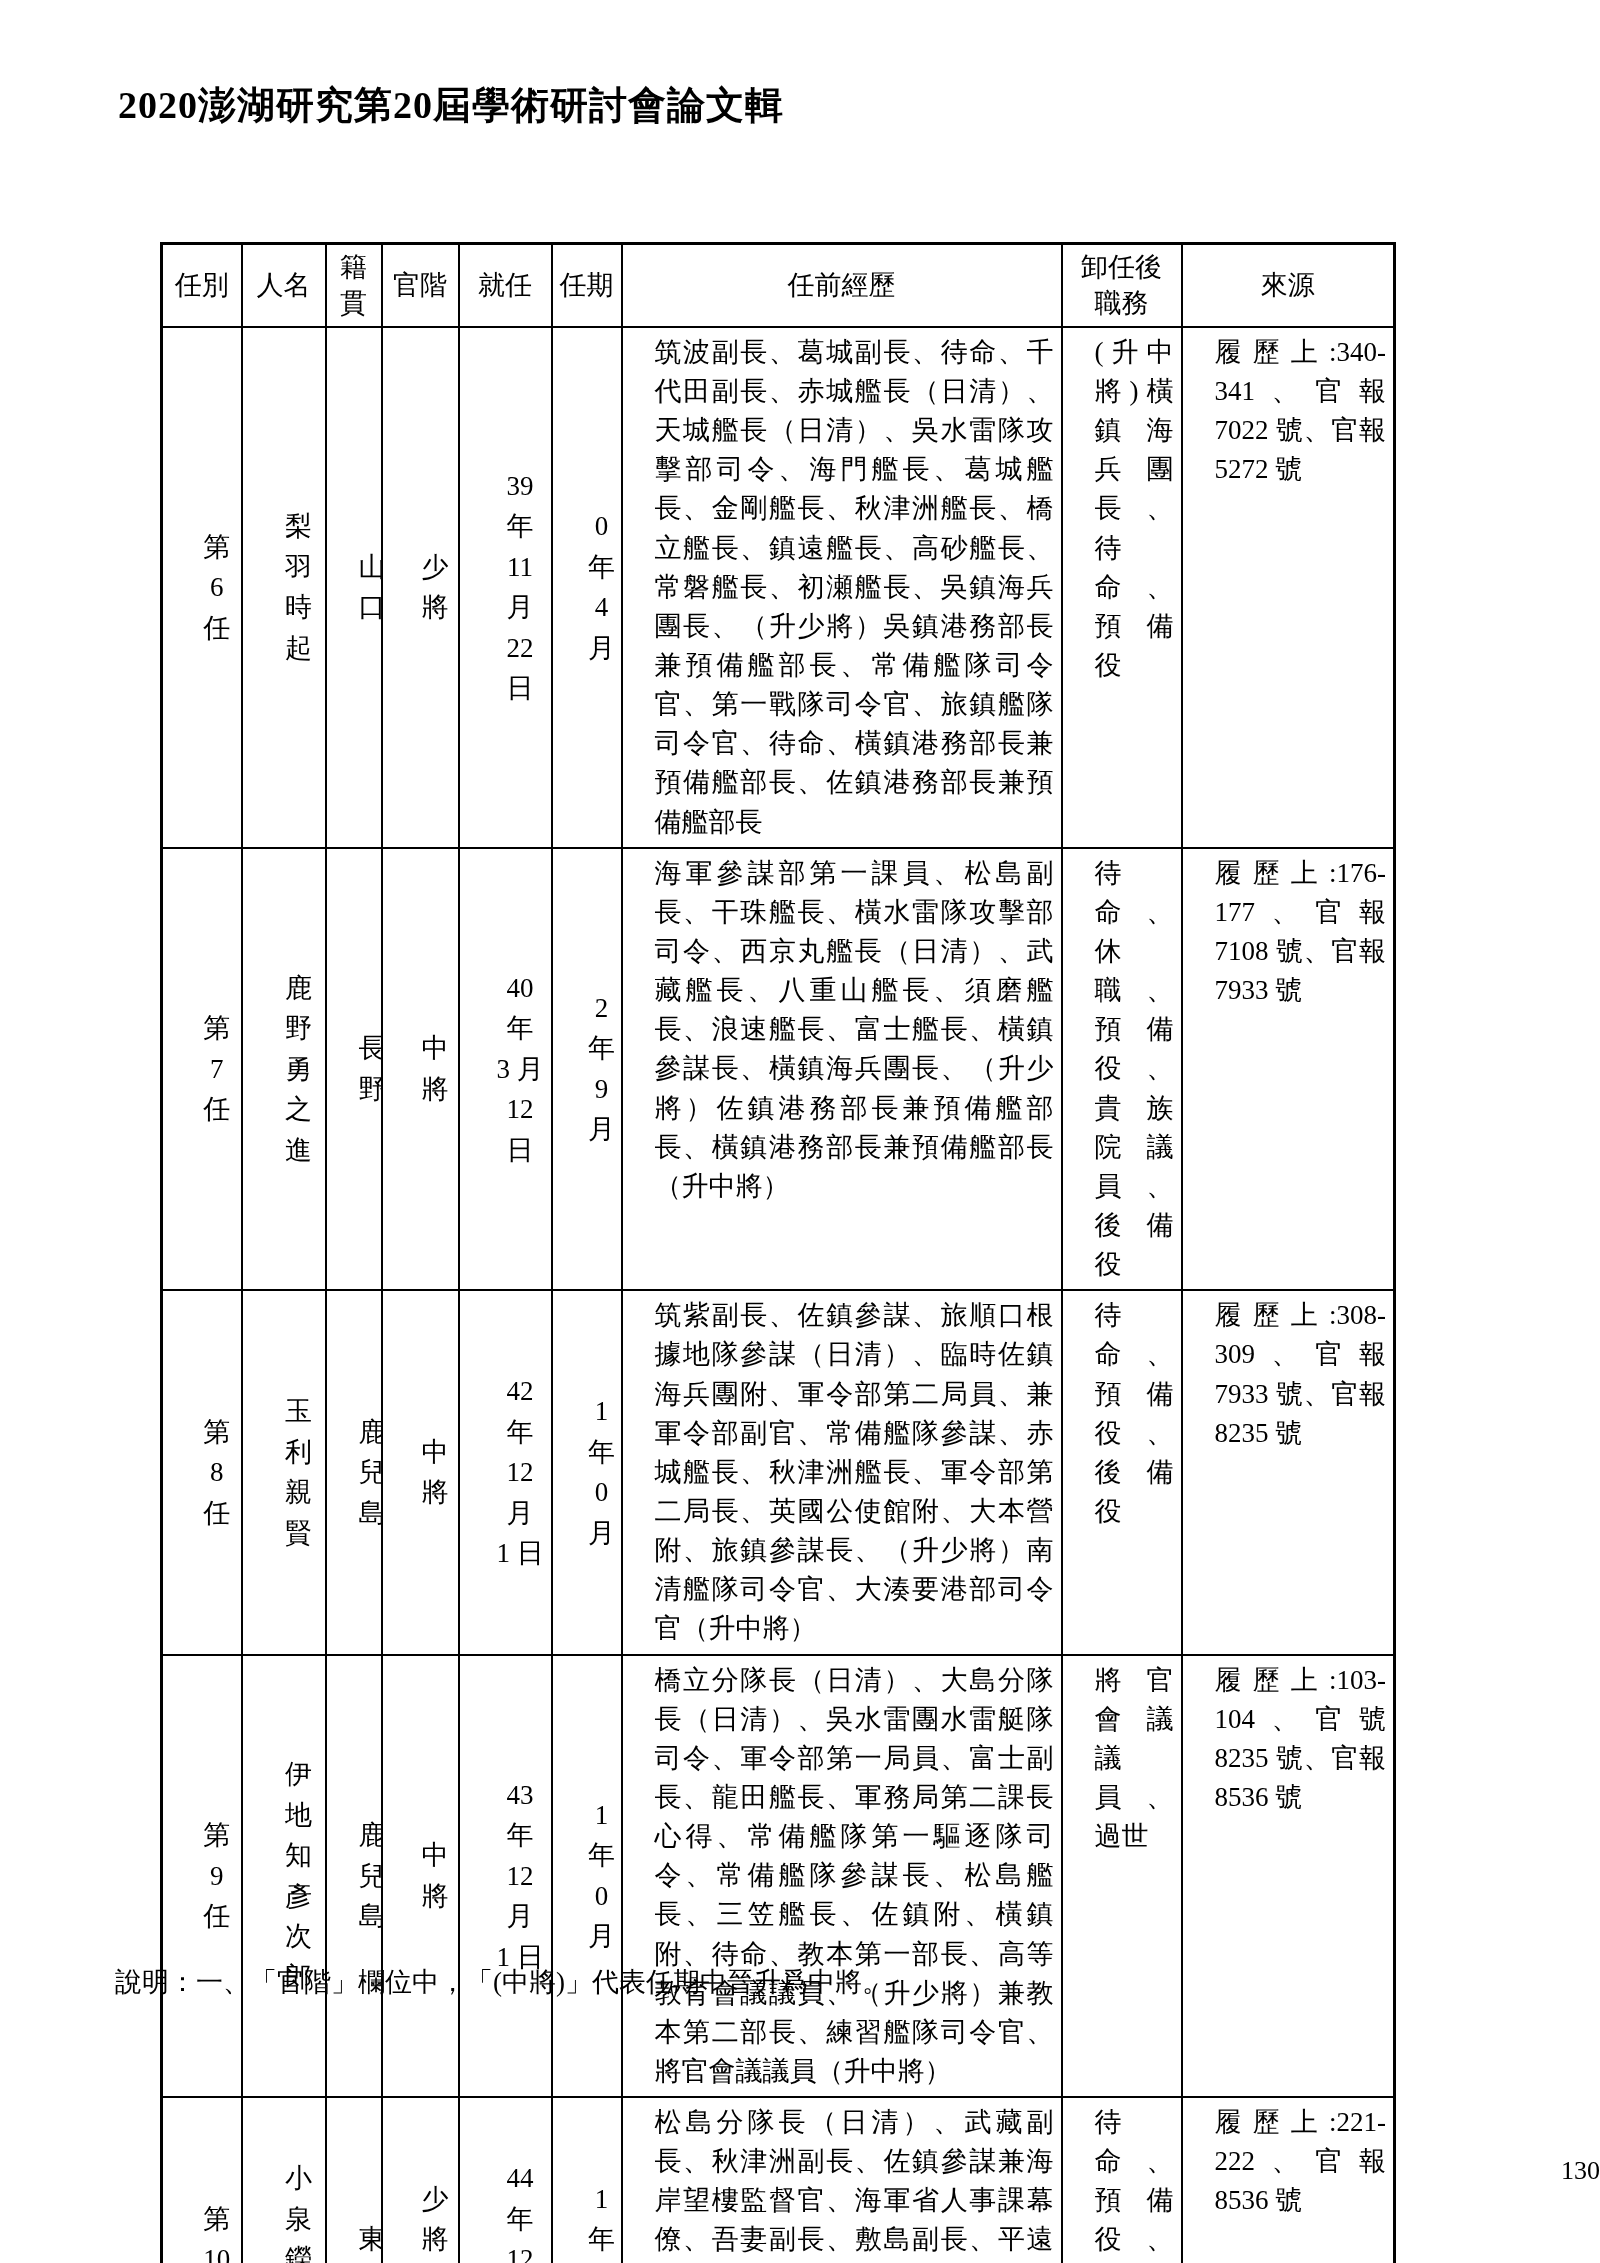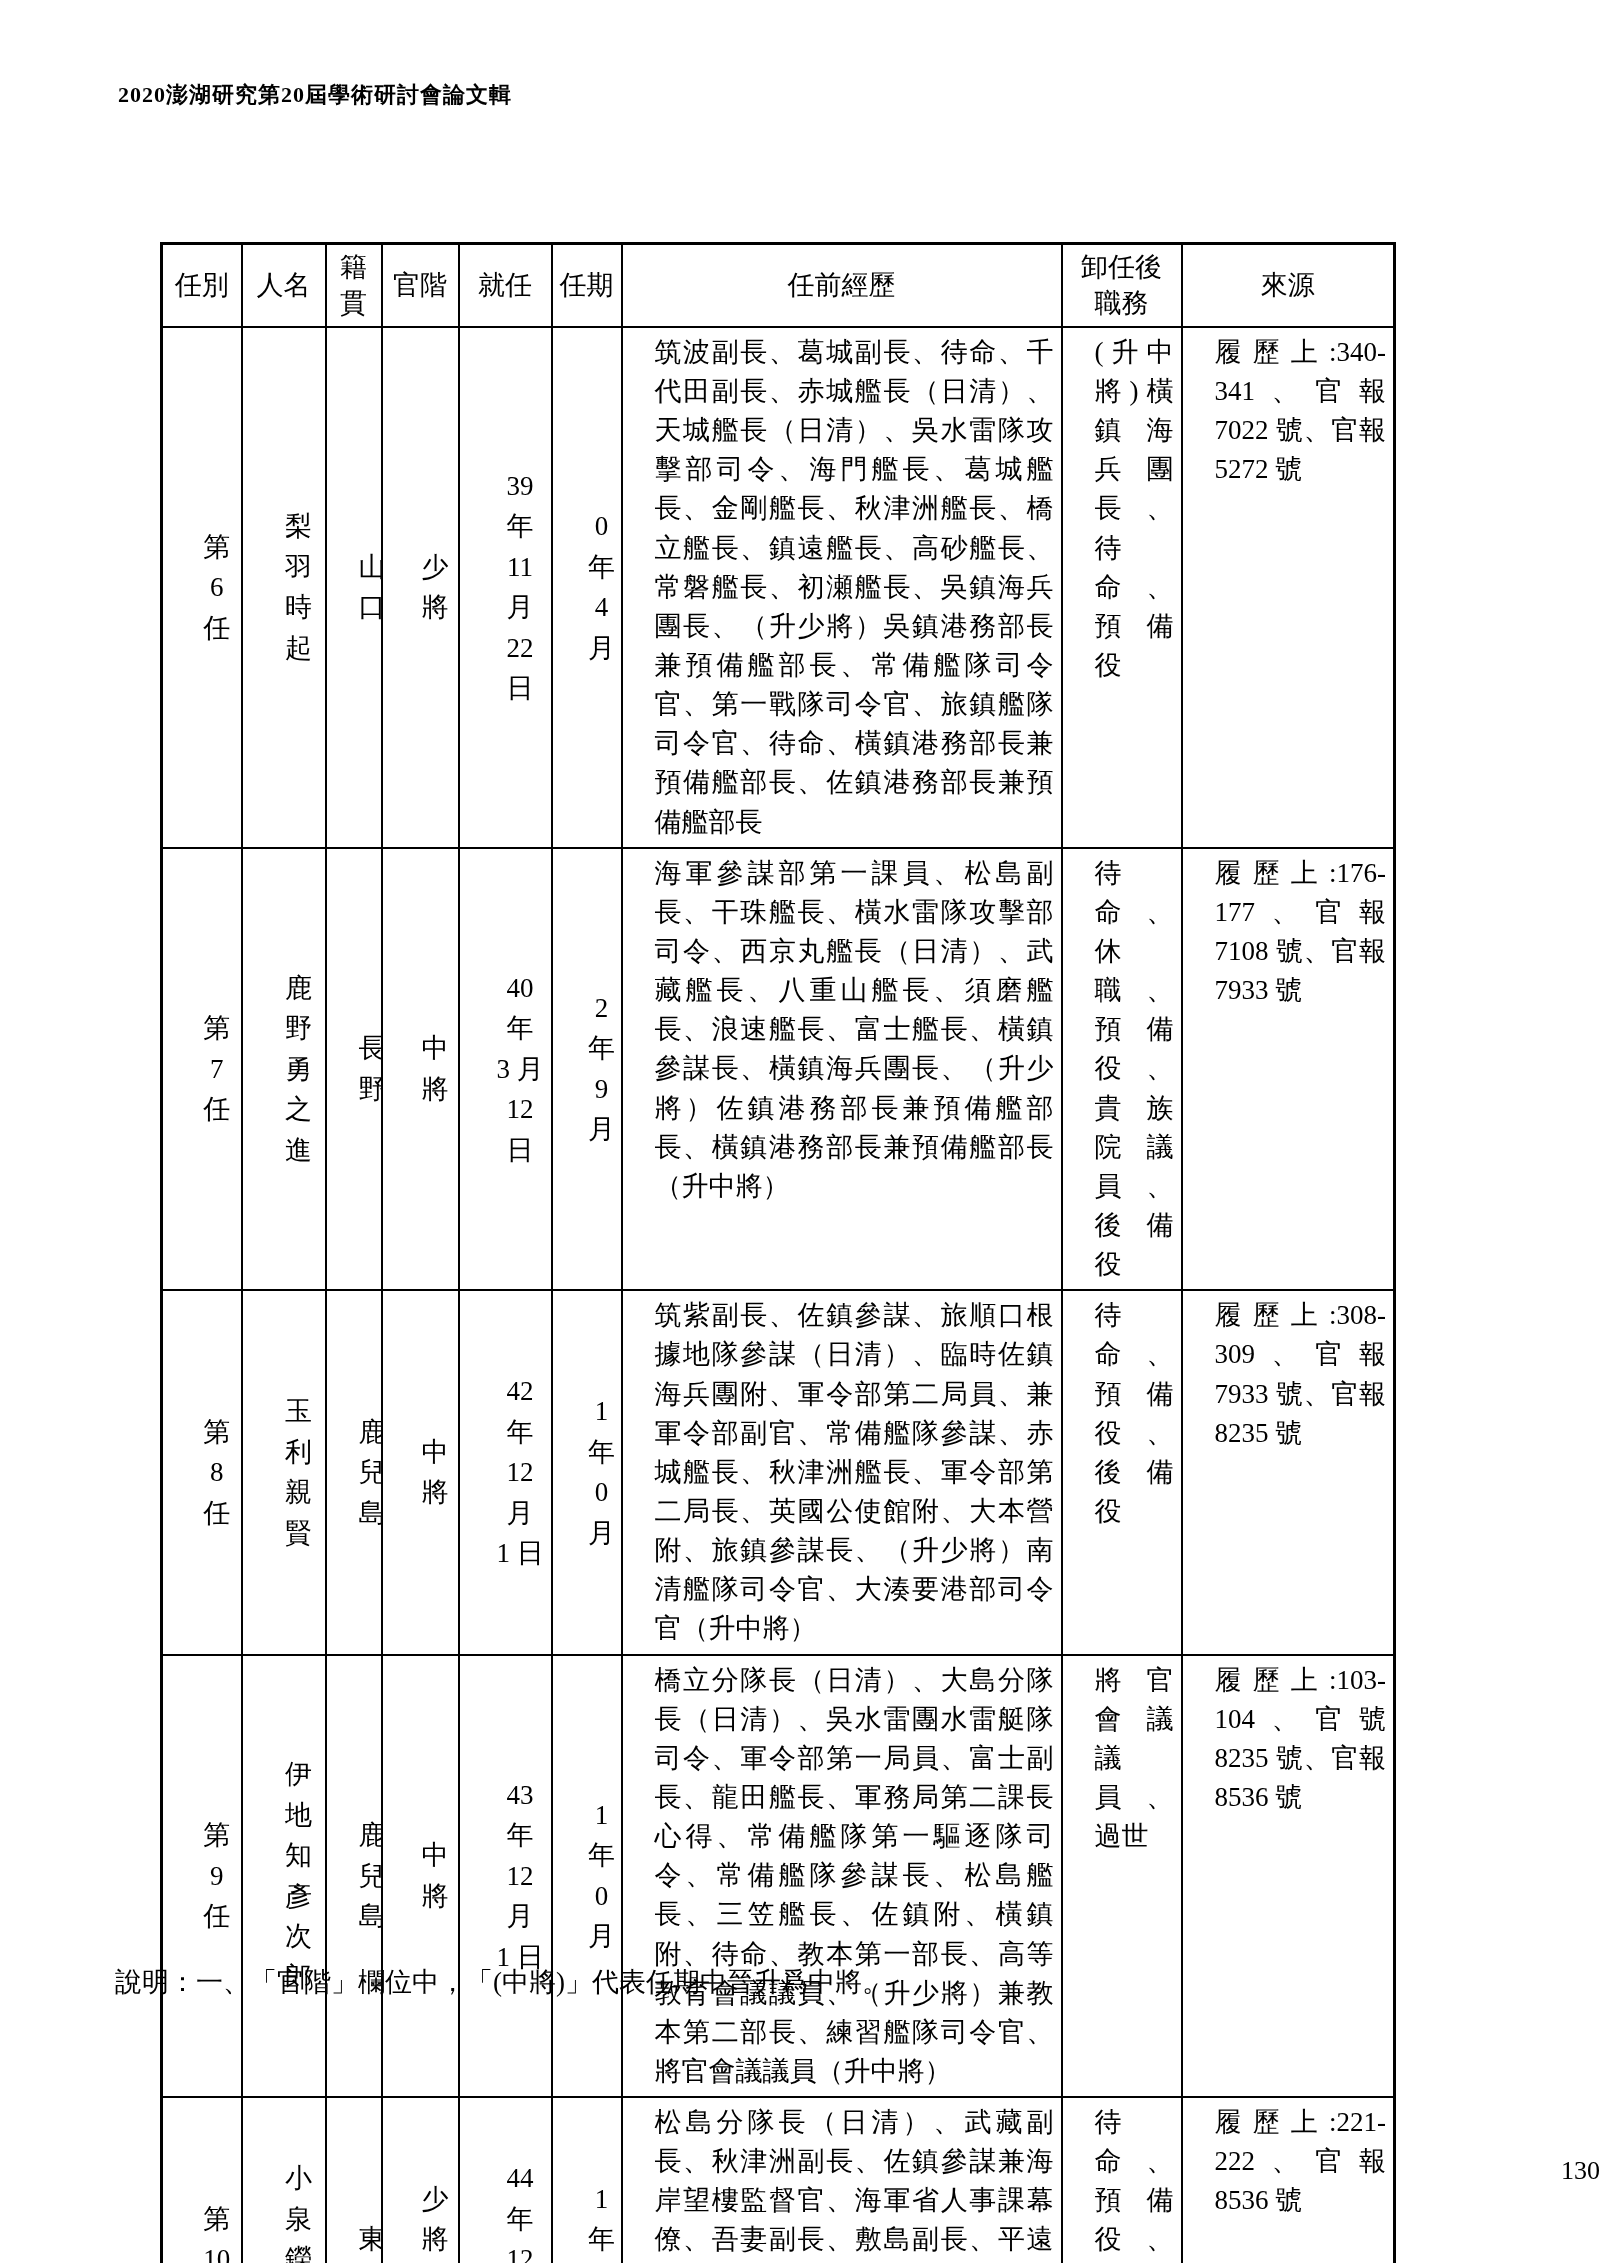--- a/index.html
+++ b/index.html
@@ -3,21 +3,21 @@
 <meta charset="utf-8">
 <style>
   html,body { margin:0; padding:0; background:#ffffff; }
   body {
     width:1600px; height:2263px; position:relative;
     font-family:"Liberation Serif","DejaVu Serif",serif;
     color:#000;
   }
   .doc-title {
     position:absolute; left:118px; top:80px;
-    font-size:22px; font-weight:600; letter-spacing:1px;
+    font-size:38px; font-weight:600; letter-spacing:1px;
     white-space:nowrap;
   }
   table.roster {
     position:absolute; left:160px; top:242px;
     width:1233px; border-collapse:collapse; table-layout:fixed;
     border:3px solid #000;
   }
   table.roster th, table.roster td {
     border:2px solid #000;
     font-size:27px;

